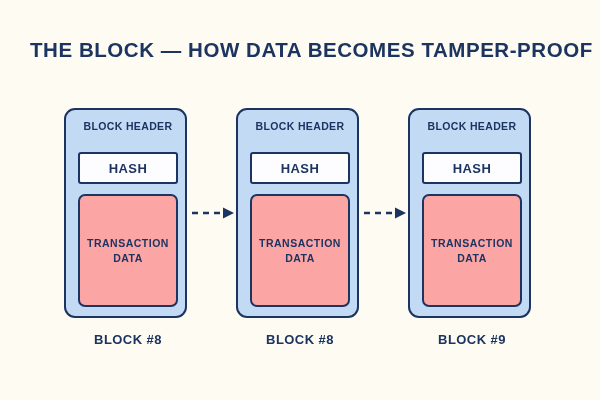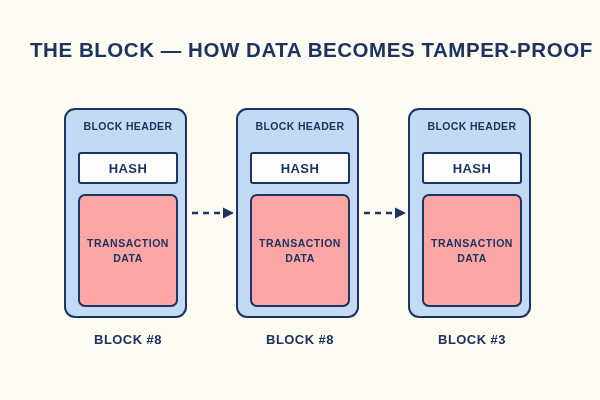--- a/index.html
+++ b/index.html
@@ -200,17 +200,17 @@
       <div class="block-card">
         <div class="block-header-label">BLOCK HEADER</div>
         <div class="hash-box">
           <span class="label">HASH</span>
         </div>
         <div class="tx-box">
           <span class="label">TRANSACTION
 DATA</span>
         </div>
       </div>
-      <div class="block-caption">BLOCK #3</div>
+      <div class="block-caption">BLOCK #9</div>
     </div>
 
   </div>
 </div>
 
 </body></html>

